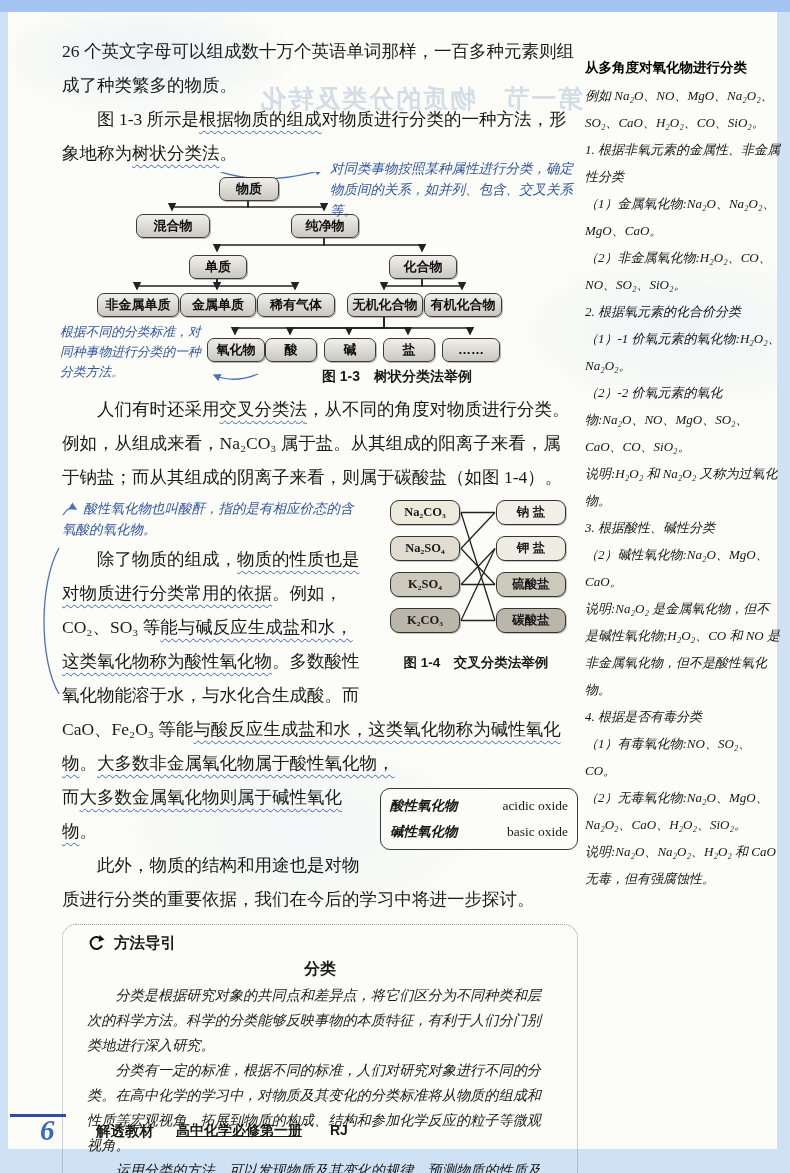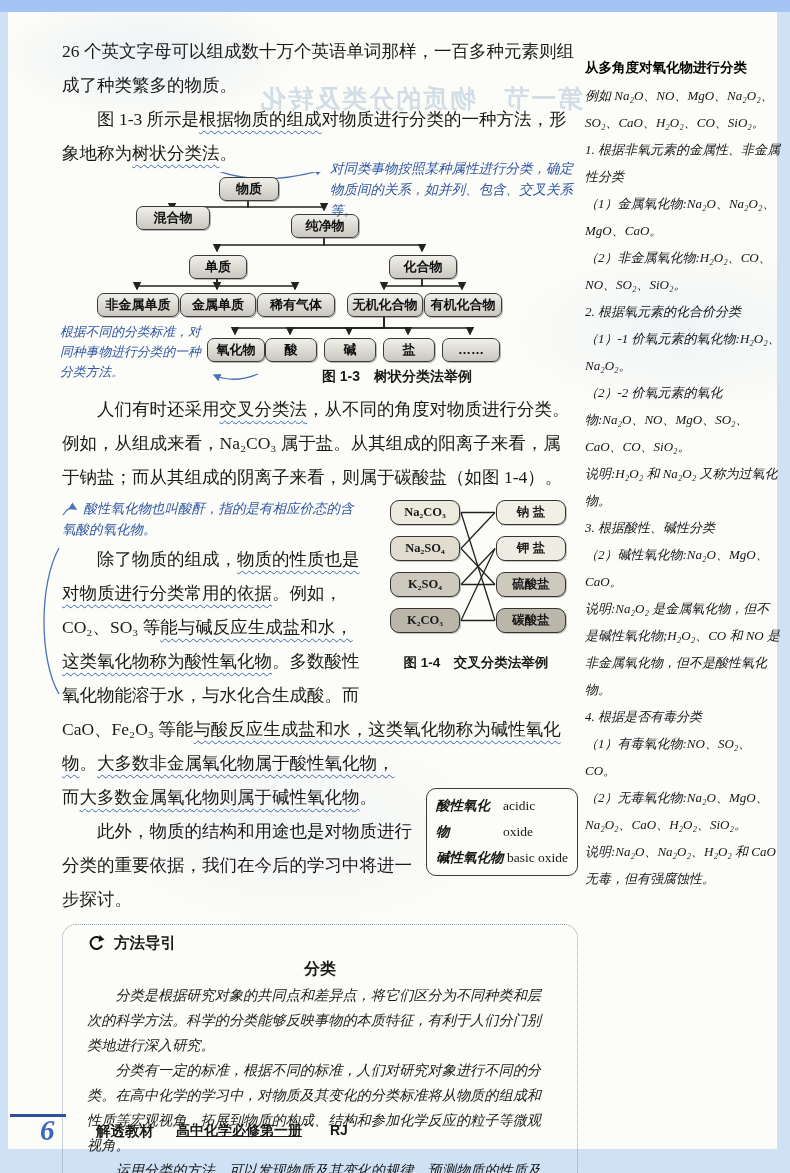--- a/index.html
+++ b/index.html
@@ -39,21 +39,21 @@
   .arrow-svg{position:absolute;overflow:visible;}
 
   
   .fig14{float:right;width:204px;height:186px;margin:2px 0 0 8px;position:relative;}
   #fig14-canvas{position:relative;width:176px;height:134px;margin-left:16px;}
   .f14box{position:absolute;width:70px;height:25px;line-height:23px;text-align:center;
         border:1.5px solid #333;border-radius:9px;font-family:"Liberation Sans",sans-serif;
         font-weight:bold;font-size:12.5px;box-sizing:border-box;box-shadow:1px 1px 0 rgba(60,60,60,.3);}
   .fig14-cap{position:absolute;left:0;top:146px;width:204px;text-align:center;
         font-family:"Liberation Sans",sans-serif;font-weight:bold;font-size:13.5px;}
-  .vocab{float:right;width:152px;margin:8px 0 6px 10px;border:1.6px solid #3a3a38;border-radius:10px;
+  .vocab{float:right;width:198px;margin:8px 0 6px 10px;border:1.6px solid #3a3a38;border-radius:10px;
         padding:4px 9px;background:rgba(252,252,248,.65);box-sizing:border-box;}
   .vocab-row{display:flex;justify-content:space-between;font-size:13.5px;line-height:26px;}
   .vocab-zh{font-style:italic;font-weight:bold;}
   .vocab-en{font-family:"Liberation Serif",serif;}
   .brace-left{position:absolute;left:-22px;top:4px;}
 
   
   .method{position:relative;border:1.6px dotted #8fa0b0;border-radius:14px;margin-top:8px;
         padding:6px 24px 10px;}
   .method-head{display:flex;align-items:center;gap:9px;font-family:"Liberation Sans",sans-serif;
@@ -114,21 +114,21 @@
           <path d="M322,144 V156 H287 V162"></path>
             <path d="M322,144 V156 H346 V162"></path>
           <path d="M322,144 V156 H408 V162"></path>
         </g>
         <g stroke="#4a72b8" stroke-width="1.3" fill="none" marker-end="url(#arrb)">
           <path d="M140,-8 Q190,18 260,-2"></path>
           <path d="M196,202 Q172,212 152,203"></path>
         </g>
       </svg>
       <div class="node" style="left:157px;top:5px;width:58px">物质</div>
-      <div class="node" style="left:74px;top:34px;width:72px">混合物</div>
+      <div class="node" style="left:74px;top:42px;width:72px">混合物</div>
       <div class="node" style="left:229px;top:42px;width:66px">纯净物</div>
       <div class="node" style="left:127px;top:83px;width:56px">单质</div>
       <div class="node" style="left:327px;top:83px;width:66px">化合物</div>
       <div class="node" style="left:35px;top:121px;width:80px">非金属单质</div>
       <div class="node" style="left:118px;top:121px;width:74px">金属单质</div>
       <div class="node" style="left:195px;top:121px;width:76px">稀有气体</div>
       <div class="node" style="left:285px;top:121px;width:74px">无机化合物</div>
       <div class="node" style="left:362px;top:121px;width:76px">有机化合物</div>
       <div class="node" style="left:145px;top:166px;width:56px">氧化物</div>
       <div class="node" style="left:203px;top:166px;width:50px">酸</div>

